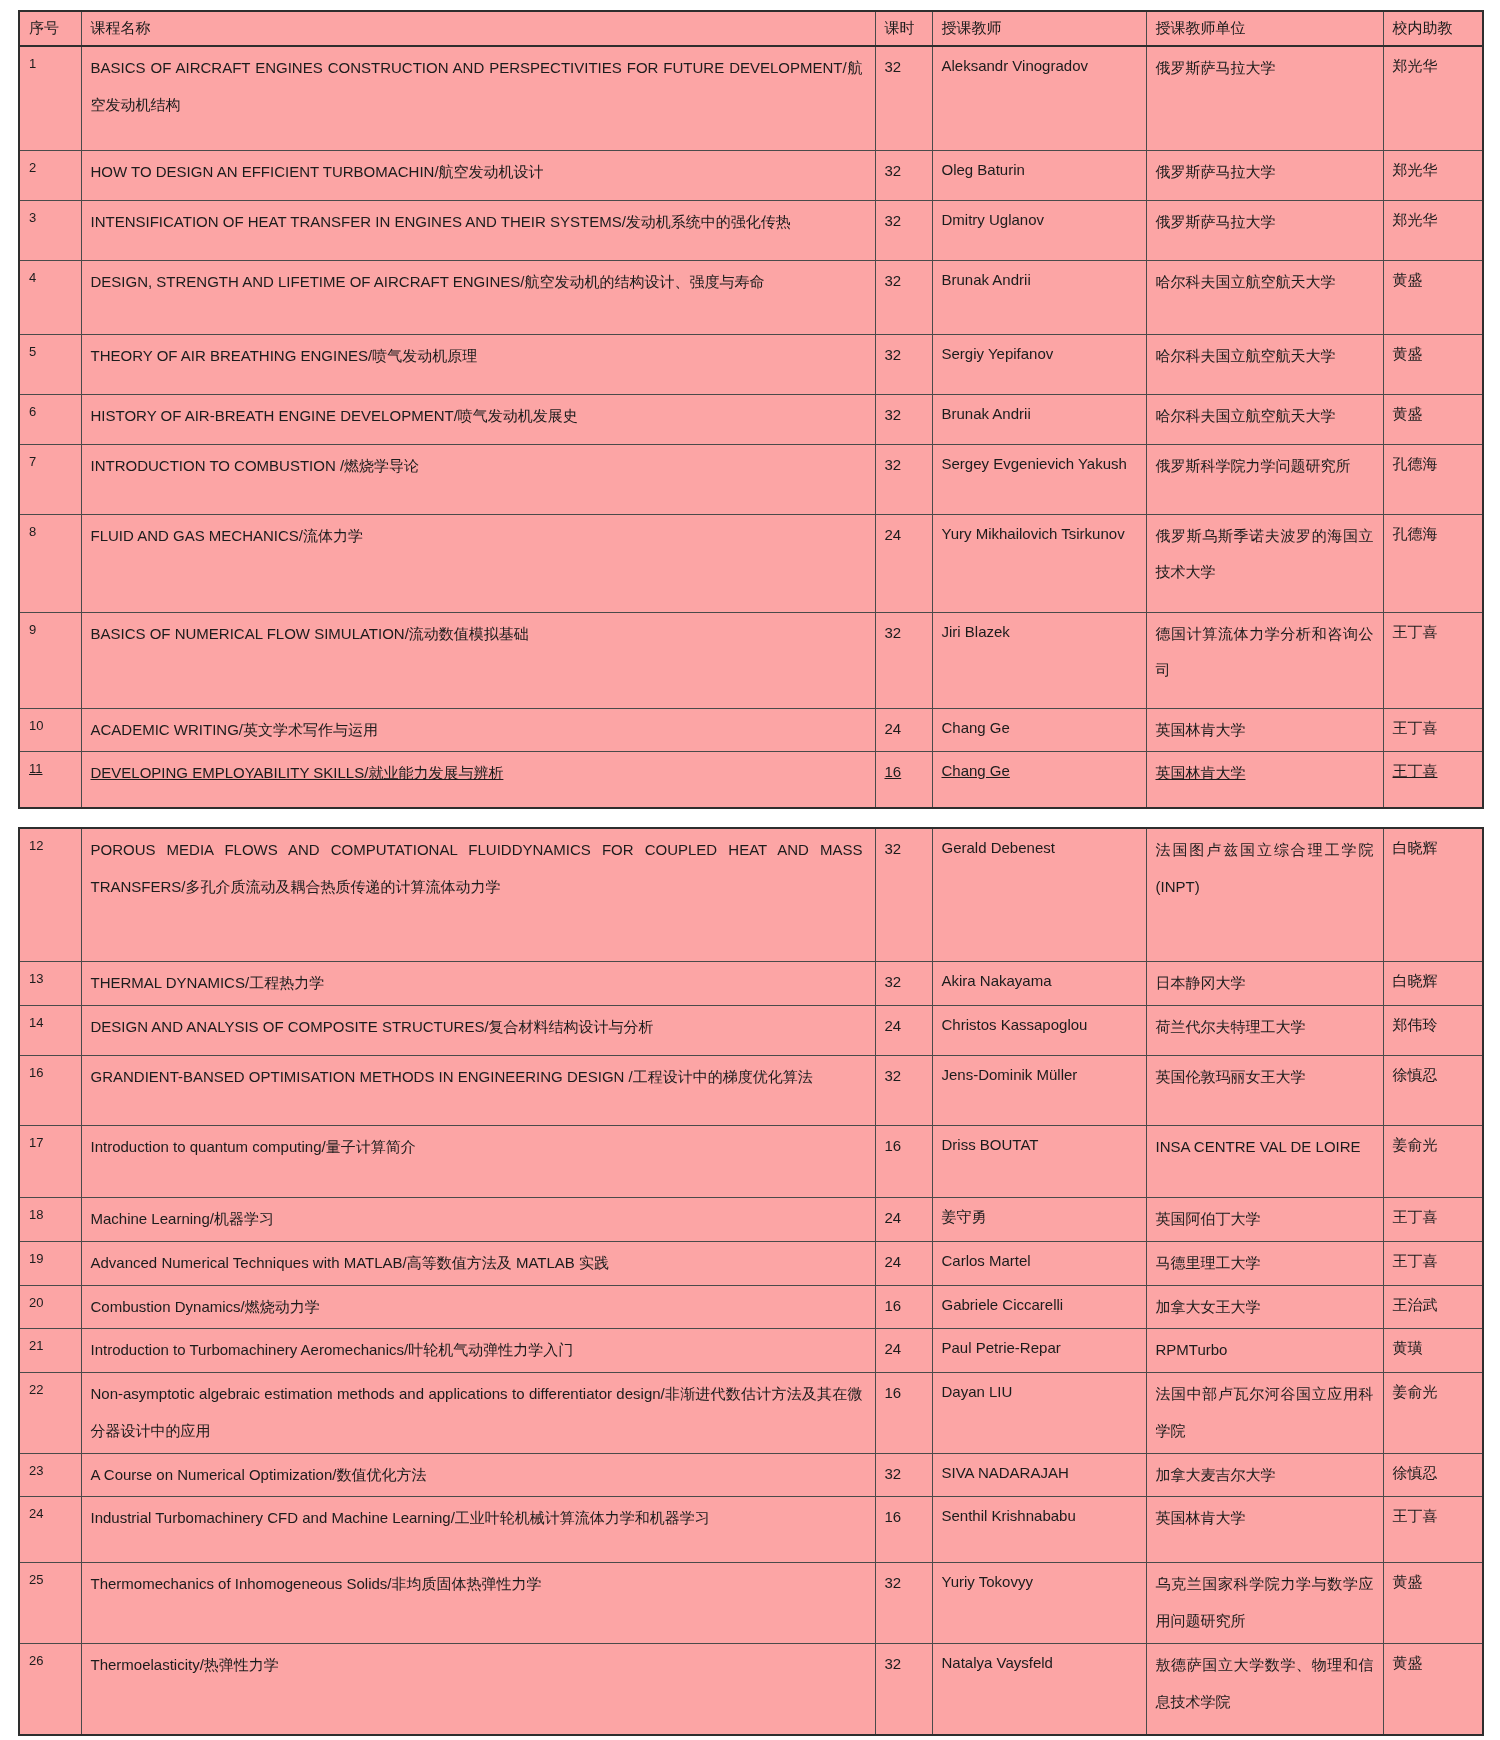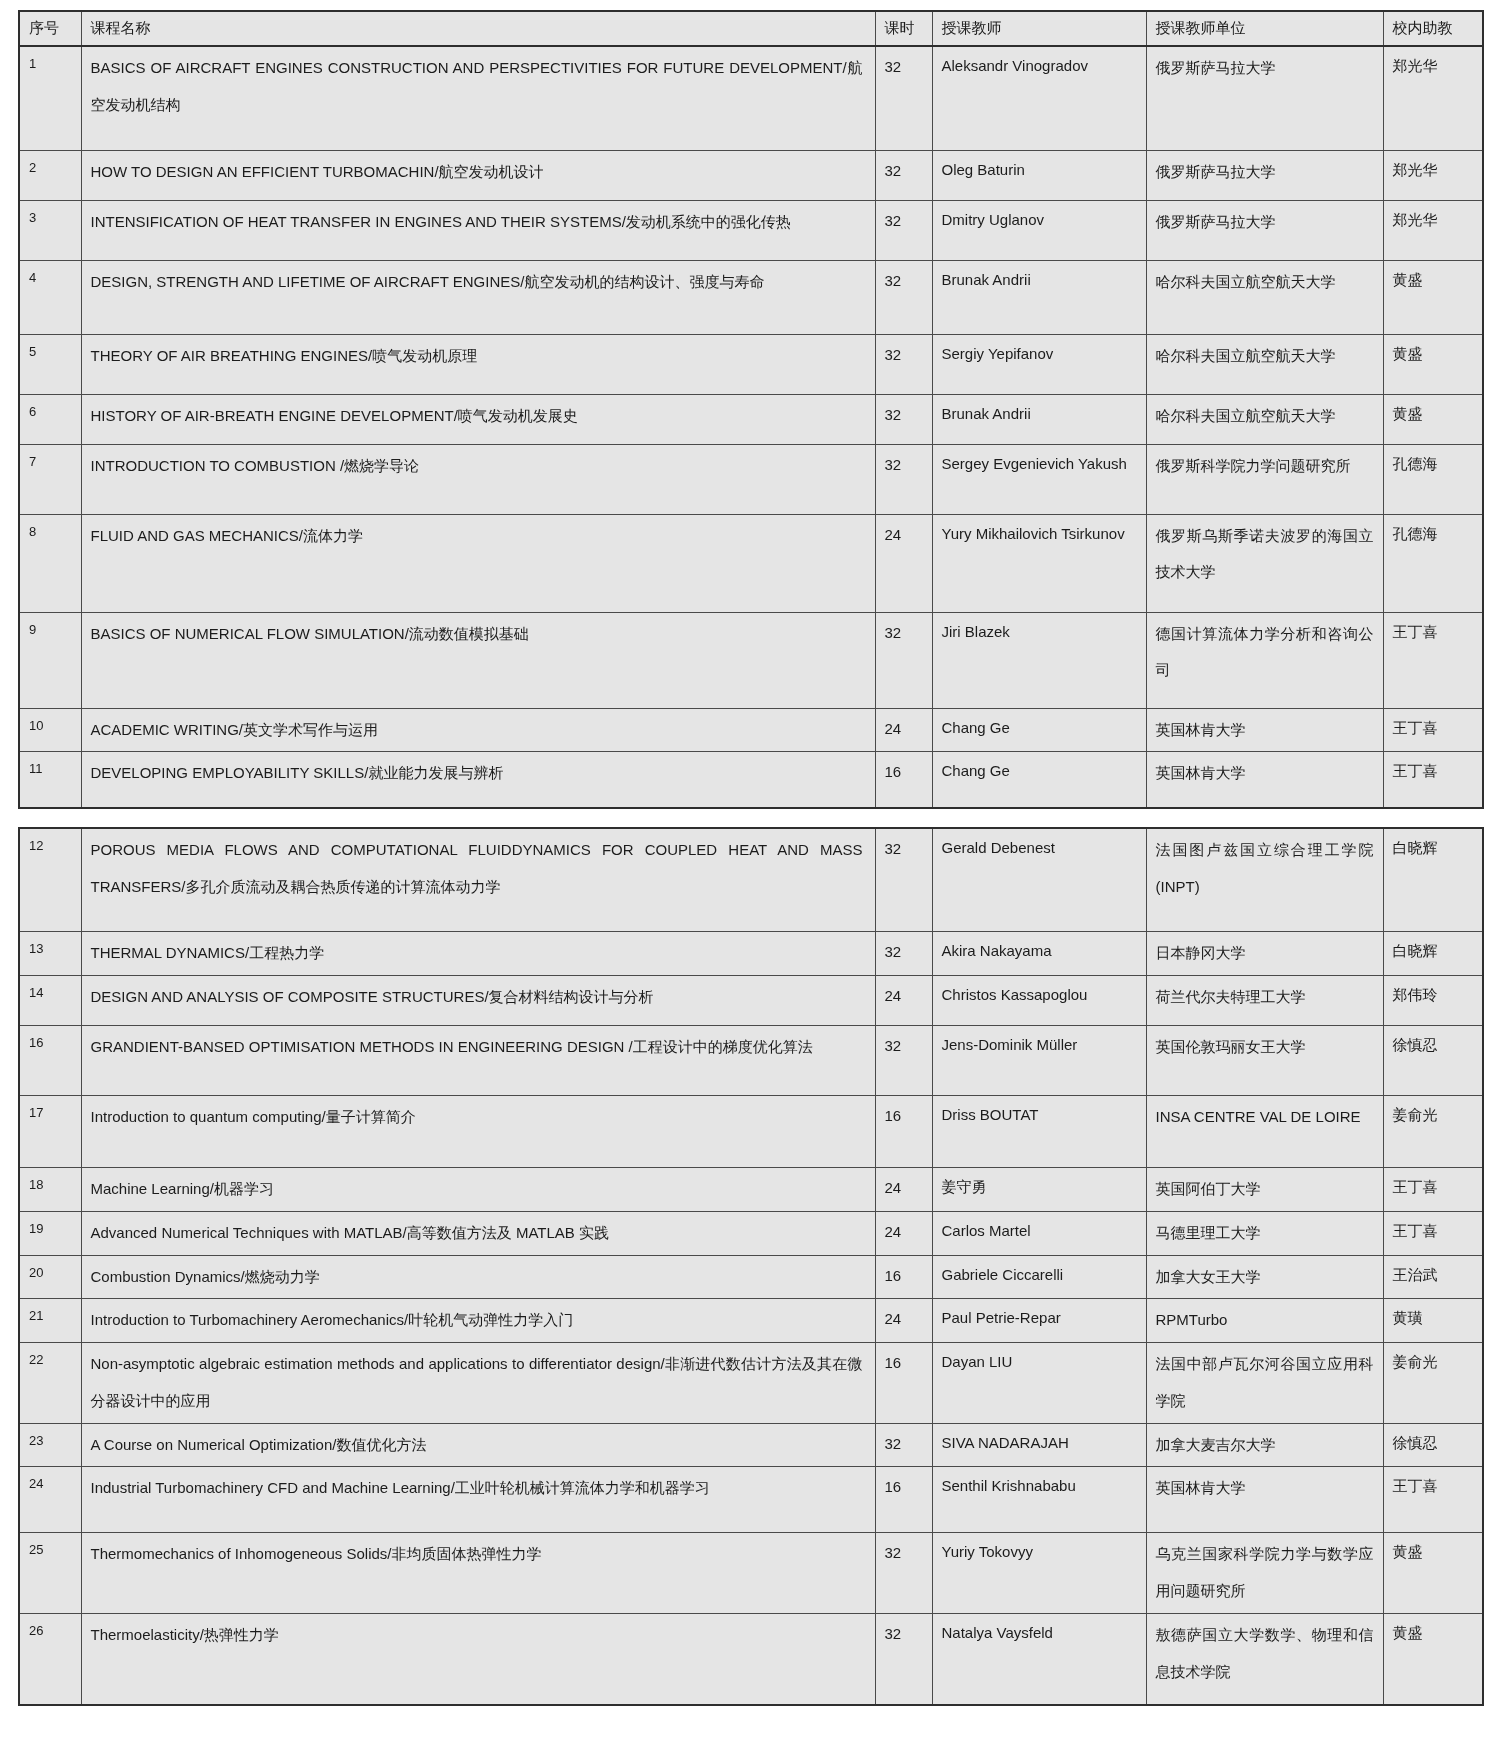--- a/index.html
+++ b/index.html
@@ -11,21 +11,21 @@
   }
   .page {
     width: 1464px;
     margin: 10px 0 0 18px;
   }
   table.course-table {
     border-collapse: collapse;
     width: 100%;
     table-layout: fixed;
     border: 2px solid #2e2e2e;
-    background: #e5e5e5;
+    background: #fca5a5;
   }
   .course-table th,
   .course-table td {
     border: 1px solid #4a4a4a;
     vertical-align: top;
     padding: 3px 9px;
     font-size: 15px;
     overflow: hidden;
     word-wrap: break-word;
   }
@@ -147,21 +147,21 @@
           <td class="c-ta">王丁喜</td>
         </tr>
         <tr style="height: 36px;">
           <td class="c-no">10</td>
           <td class="c-course">ACADEMIC WRITING/英文学术写作与运用</td>
           <td class="c-hours">24</td>
           <td class="c-teacher">Chang Ge</td>
           <td class="c-org">英国林肯大学</td>
           <td class="c-ta">王丁喜</td>
         </tr>
-        <tr style="height: 56px;">
+        <tr style="height: 56px; text-decoration: underline;">
           <td class="c-no">11</td>
           <td class="c-course">DEVELOPING EMPLOYABILITY SKILLS/就业能力发展与辨析</td>
           <td class="c-hours">16</td>
           <td class="c-teacher">Chang Ge</td>
           <td class="c-org">英国林肯大学</td>
           <td class="c-ta">王丁喜</td>
         </tr>
       </tbody>
   </table>
 
@@ -170,21 +170,21 @@
   <table class="course-table">
     <colgroup>
       <col style="width:62px">
         <col style="width:794px">
         <col style="width:57px">
       <col style="width:214px">
         <col style="width:237px">
         <col style="width:100px">
     </colgroup>
     <tbody id="tbody-1">
-        <tr style="height: 104px;">
+        <tr style="height: 134px;">
           <td class="c-no">12</td>
           <td class="c-course">POROUS MEDIA FLOWS AND COMPUTATIONAL FLUIDDYNAMICS FOR COUPLED HEAT AND MASS TRANSFERS/多孔介质流动及耦合热质传递的计算流体动力学</td>
           <td class="c-hours">32</td>
           <td class="c-teacher">Gerald Debenest</td>
           <td class="c-org">法国图卢兹国立综合理工学院(INPT)</td>
           <td class="c-ta">白晓辉</td>
         </tr>
         <tr style="height: 38px;">
           <td class="c-no">13</td>
           <td class="c-course">THERMAL DYNAMICS/工程热力学</td>

